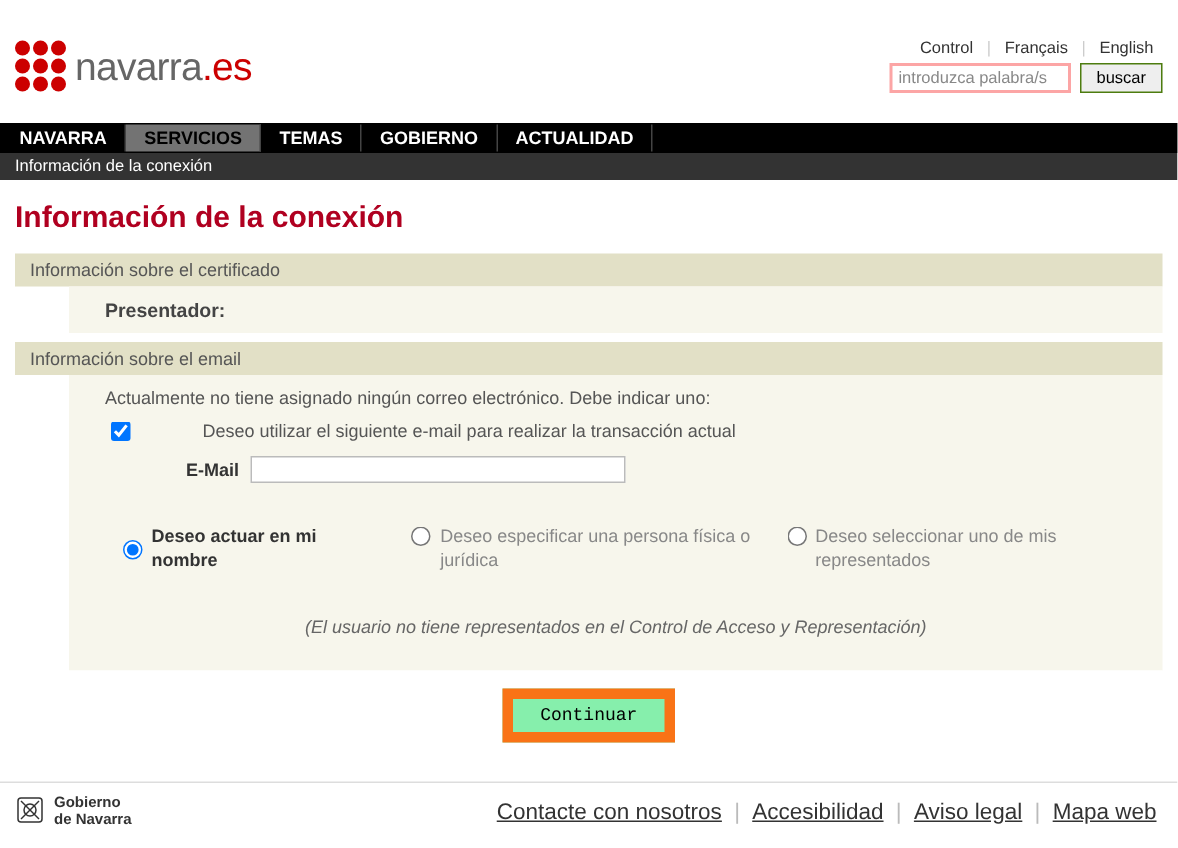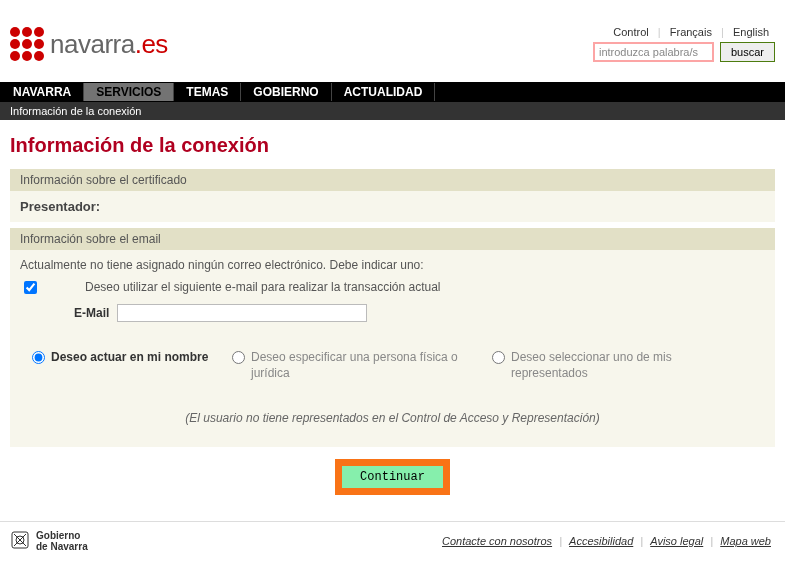--- a/index.html
+++ b/index.html
@@ -25,50 +25,50 @@
   .main-nav { background: #000; display: flex; height: 20px; align-items: stretch; border: 1px solid #000; }
   .main-nav a { color: #fff; font-weight: bold; font-size: 12px; padding: 2px 12px; text-decoration: none; border-right: 1px solid #444; display: flex; align-items: center; }
   .main-nav a.active { background: #737373; color: #000; }
   .subnav { background: #333; color: #fff; padding: 2px 10px; font-size: 11px; height: 18px; display: flex; align-items: center; }
 
   
   .content { padding: 14px 10px 20px 10px; background: #fff; }
   h1.page-title { color: #b00020; font-size: 20px; font-weight: bold; margin-bottom: 12px; }
 
   .section-head { background: #e2e0c6; padding: 4px 10px; font-size: 12px; color: #555; margin-top: 6px; }
-  .section-body { background: #f7f6ec; padding: 8px 10px; }
+  .section-body { background: #f7f6ec; padding: 8px 24px; margin-left: 36px; }
   .presenter { font-weight: bold; color: #444; font-size: 13px; }
 
   .email-note { color: #555; margin-bottom: 8px; }
   .check-row { display: flex; align-items: flex-end; gap: 14px; margin-bottom: 10px; }
   .check-row input[type=checkbox] { margin-left: 4px; border:1px solid #888;}
   .check-row .lbl { color: #555; margin-left: 34px;}
   .email-line { display: flex; align-items: center; gap: 8px; margin-left: 54px; margin-bottom: 6px;}
   .email-line label { font-weight: bold; color: #333; }
   .email-line input { width: 250px; height: 18px; border: 1px solid #bbb; background: #fff; padding: 1px 4px; font-family: inherit; font-size: 12px; }
 
   .rep-options { display: flex; gap: 10px; padding: 6px 4px 24px 4px; }
   .rep-opt { display: flex; align-items: flex-start; gap: 6px; }
-  .rep-opt.one { width: 190px; }
+  .rep-opt.one { width: 190px; align-items: center; }
   .rep-opt.two { width: 250px; }
   .rep-opt.three { width: 240px; }
   .rep-opt input[type=radio] { margin-top: 1px; margin-left: 8px; }
   .rep-opt .txt { color: #888; line-height: 1.3; }
   .rep-opt.selected .txt { color: #333; font-weight: bold; }
 
   .no-rep { text-align: center; font-style: italic; color: #666; padding: 6px 0 14px 0; }
 
   .continue-row { text-align: center; padding: 12px 0 6px 0; background: #fff; }
   .continue-btn { padding: 4px 18px; font-size: 12px; border: 7px solid #f97316; background: #86efac; cursor: pointer; font-family: Liberation Mono, monospace; }
 
   
   .footer { border-top: 1px solid #ddd; padding: 8px 10px 12px 10px; display: flex; justify-content: space-between; align-items: center; }
   .footer-left { display: flex; align-items: center; gap: 6px; color: #333; font-size: 10px; line-height: 1.1; }
   .escudo { width: 20px; height: 22px; }
-  .footer-right { font-size: 11px; color: #bbb; font-style: italic; }
+  .footer-right { font-size: 15px; color: #bbb; }
   .footer-right a { color: #333; text-decoration: underline; margin: 0 4px; }
 </style>
 </head>
 <body>
 <div class="page">
 
 <div class="header">
   <div class="logo-wrap">
     <div class="dots">
       <span></span>

